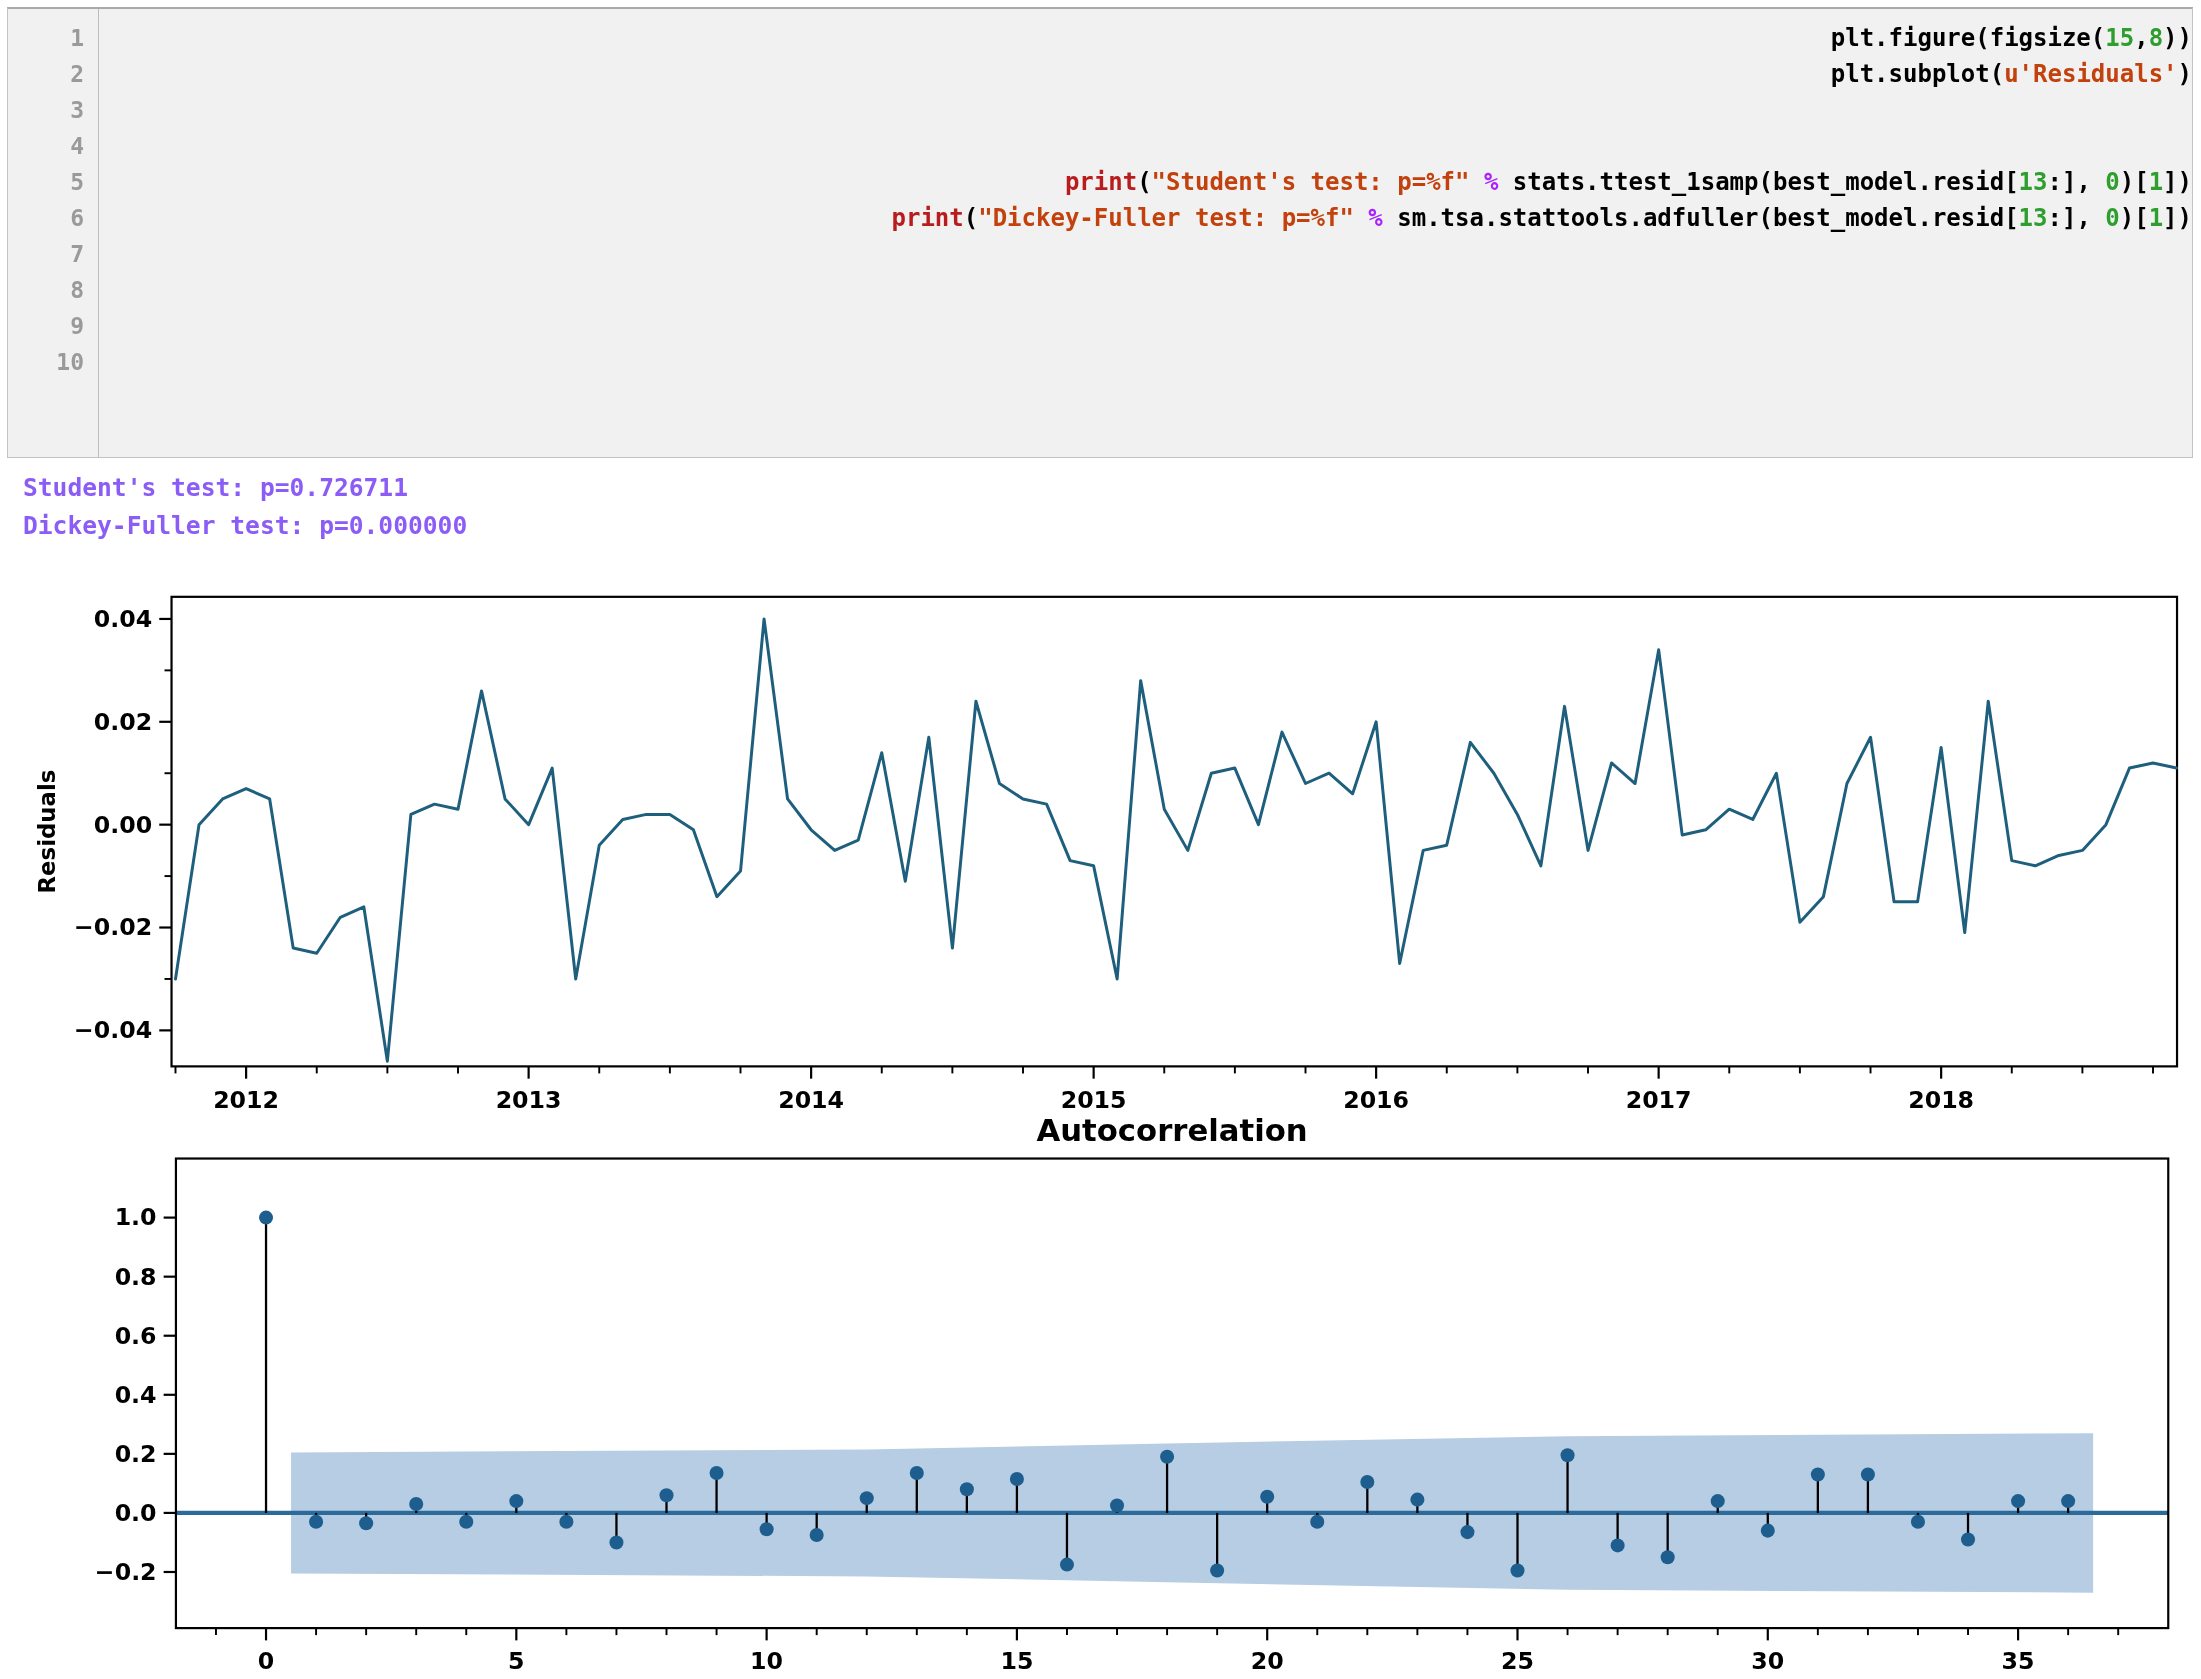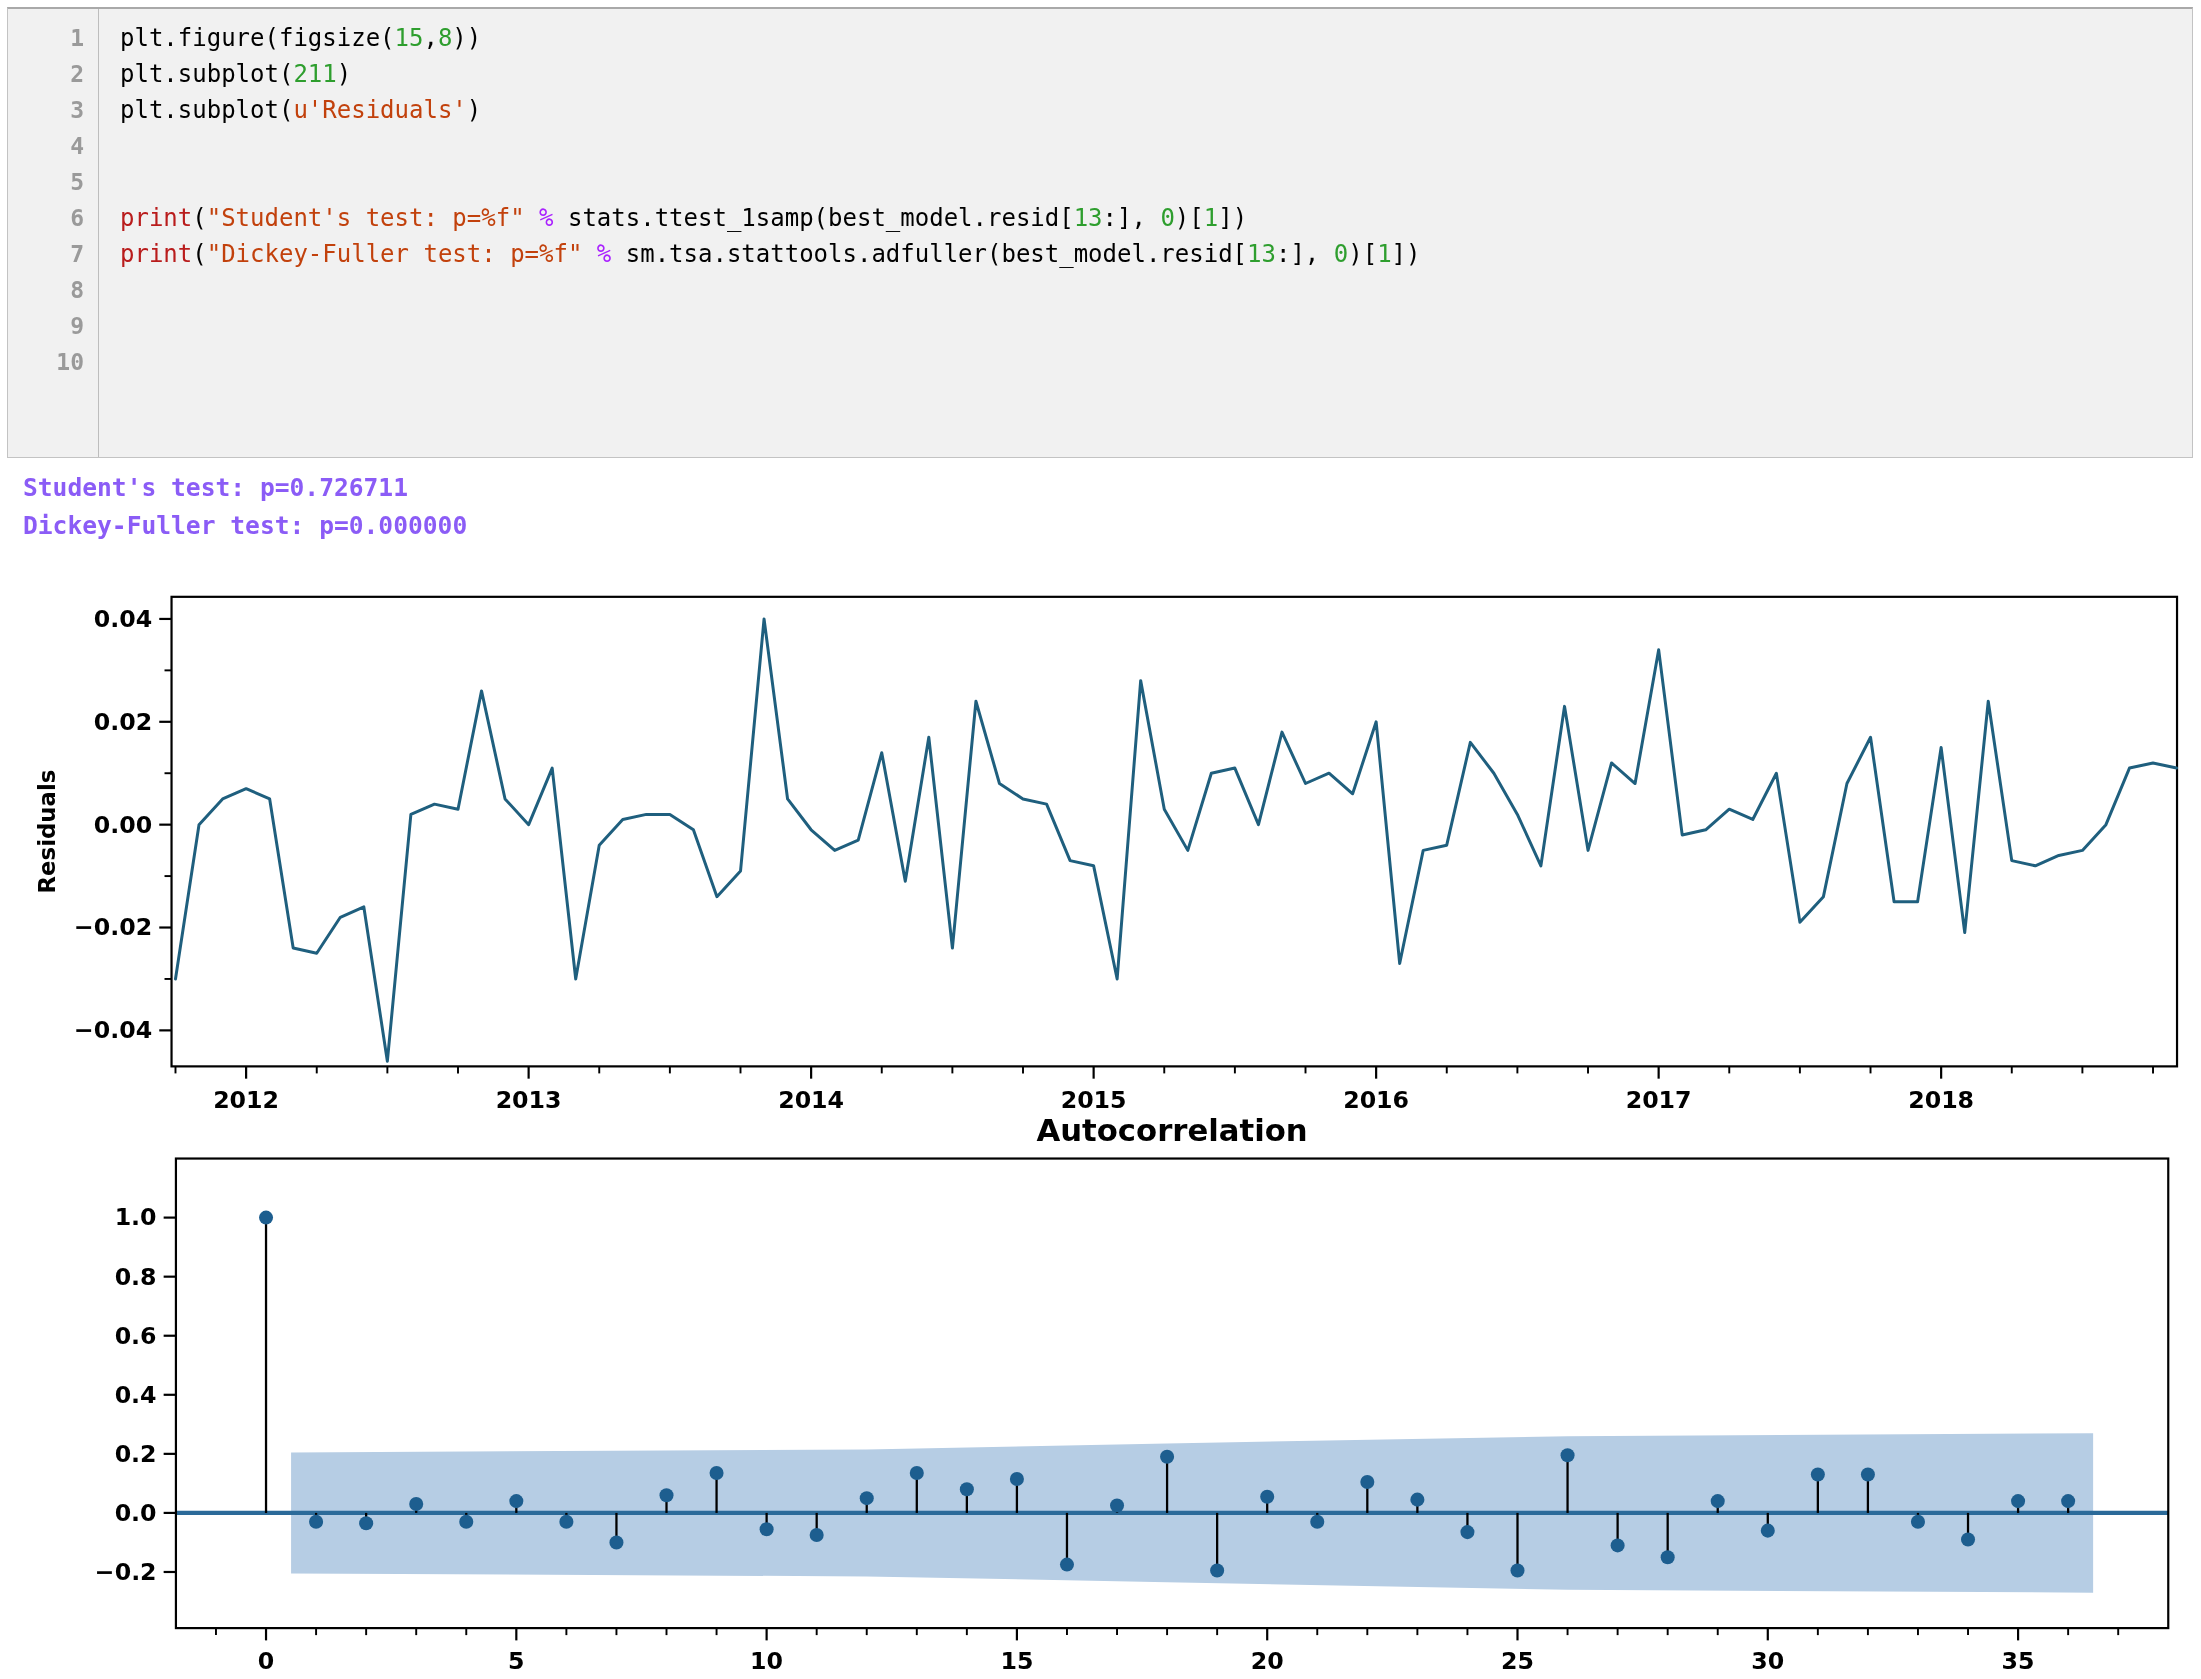--- a/index.html
+++ b/index.html
@@ -5,21 +5,21 @@
   html,body{margin:0;padding:0;background:#ffffff;}
   .page{position:relative;width:2202px;height:1679px;background:#ffffff;overflow:hidden;
         font-family:"DejaVu Sans",sans-serif;}
   .code-cell{position:absolute;left:7px;top:7px;width:2186px;height:451px;background:#f1f1f1;
              border:0.9px solid #c3c3c3;border-top:2.6px solid #a9a9a9;box-sizing:border-box;display:flex;}
   .gutter{width:91px;border-right:0.9px solid #bdbdbd;padding-top:10.5px;box-sizing:border-box;flex:none;}
   .gutter div{height:36px;line-height:36px;text-align:right;padding-right:14px;color:#9a9a9a;
               font-family:"DejaVu Sans Mono",monospace;font-size:23px;font-weight:600;}
   .code{flex:1;padding:10.5px 0 0 21px;overflow:hidden;}
   .code div{height:36px;line-height:36px;white-space:pre;color:#000;
-            font-family:"DejaVu Sans Mono",monospace;font-size:24px;font-weight:400;}
+            font-family:"DejaVu Sans Mono",monospace;font-size:24px;font-weight:700;text-align:right;}
   .tok-p{color:#000000}
   .tok-k{color:#b91c1c}
   .tok-n{color:#2e9e2e}
   .tok-s{color:#c2410c}
   .tok-o{color:#aa22ff}
   .stdout{position:absolute;left:23px;top:469px;color:#8b5cf6;
           font-family:"DejaVu Sans Mono",monospace;font-size:24.6px;line-height:38px;font-weight:600;}
   svg{position:absolute;left:0;top:0;}
   svg text{font-family:"DejaVu Sans",sans-serif;fill:#000;}
 </style>
@@ -36,21 +36,20 @@
         <div>4</div>
         <div>5</div>
         <div>6</div>
         <div>7</div>
         <div>8</div>
         <div>9</div>
         <div>10</div>
       </div>
     <div class="code" id="code">
         <div><span class="tok-p">plt.figure(figsize(</span><span class="tok-n">15</span><span class="tok-p">,</span><span class="tok-n">8</span><span class="tok-p">))</span></div>
-        <div><span class="tok-p">plt.subplot(</span><span class="tok-n">211</span><span class="tok-p">)</span></div>
         <div><span class="tok-p">plt.subplot(</span><span class="tok-s">u'Residuals'</span><span class="tok-p">)</span></div>
         <div>&nbsp;</div>
         <div>&nbsp;</div>
         <div><span class="tok-k">print</span><span class="tok-p">(</span><span class="tok-s">"Student's test: p=%f"</span><span class="tok-p"> </span><span class="tok-o">%</span><span class="tok-p"> stats.ttest_1samp(best_model.resid[</span><span class="tok-n">13</span><span class="tok-p">:], </span><span class="tok-n">0</span><span class="tok-p">)[</span><span class="tok-n">1</span><span class="tok-p">])</span></div>
         <div><span class="tok-k">print</span><span class="tok-p">(</span><span class="tok-s">"Dickey-Fuller test: p=%f"</span><span class="tok-p"> </span><span class="tok-o">%</span><span class="tok-p"> sm.tsa.stattools.adfuller(best_model.resid[</span><span class="tok-n">13</span><span class="tok-p">:], </span><span class="tok-n">0</span><span class="tok-p">)[</span><span class="tok-n">1</span><span class="tok-p">])</span></div>
       </div>
   </div>
 
   <div class="stdout">
     <div>Student's test: p=0.726711</div>

